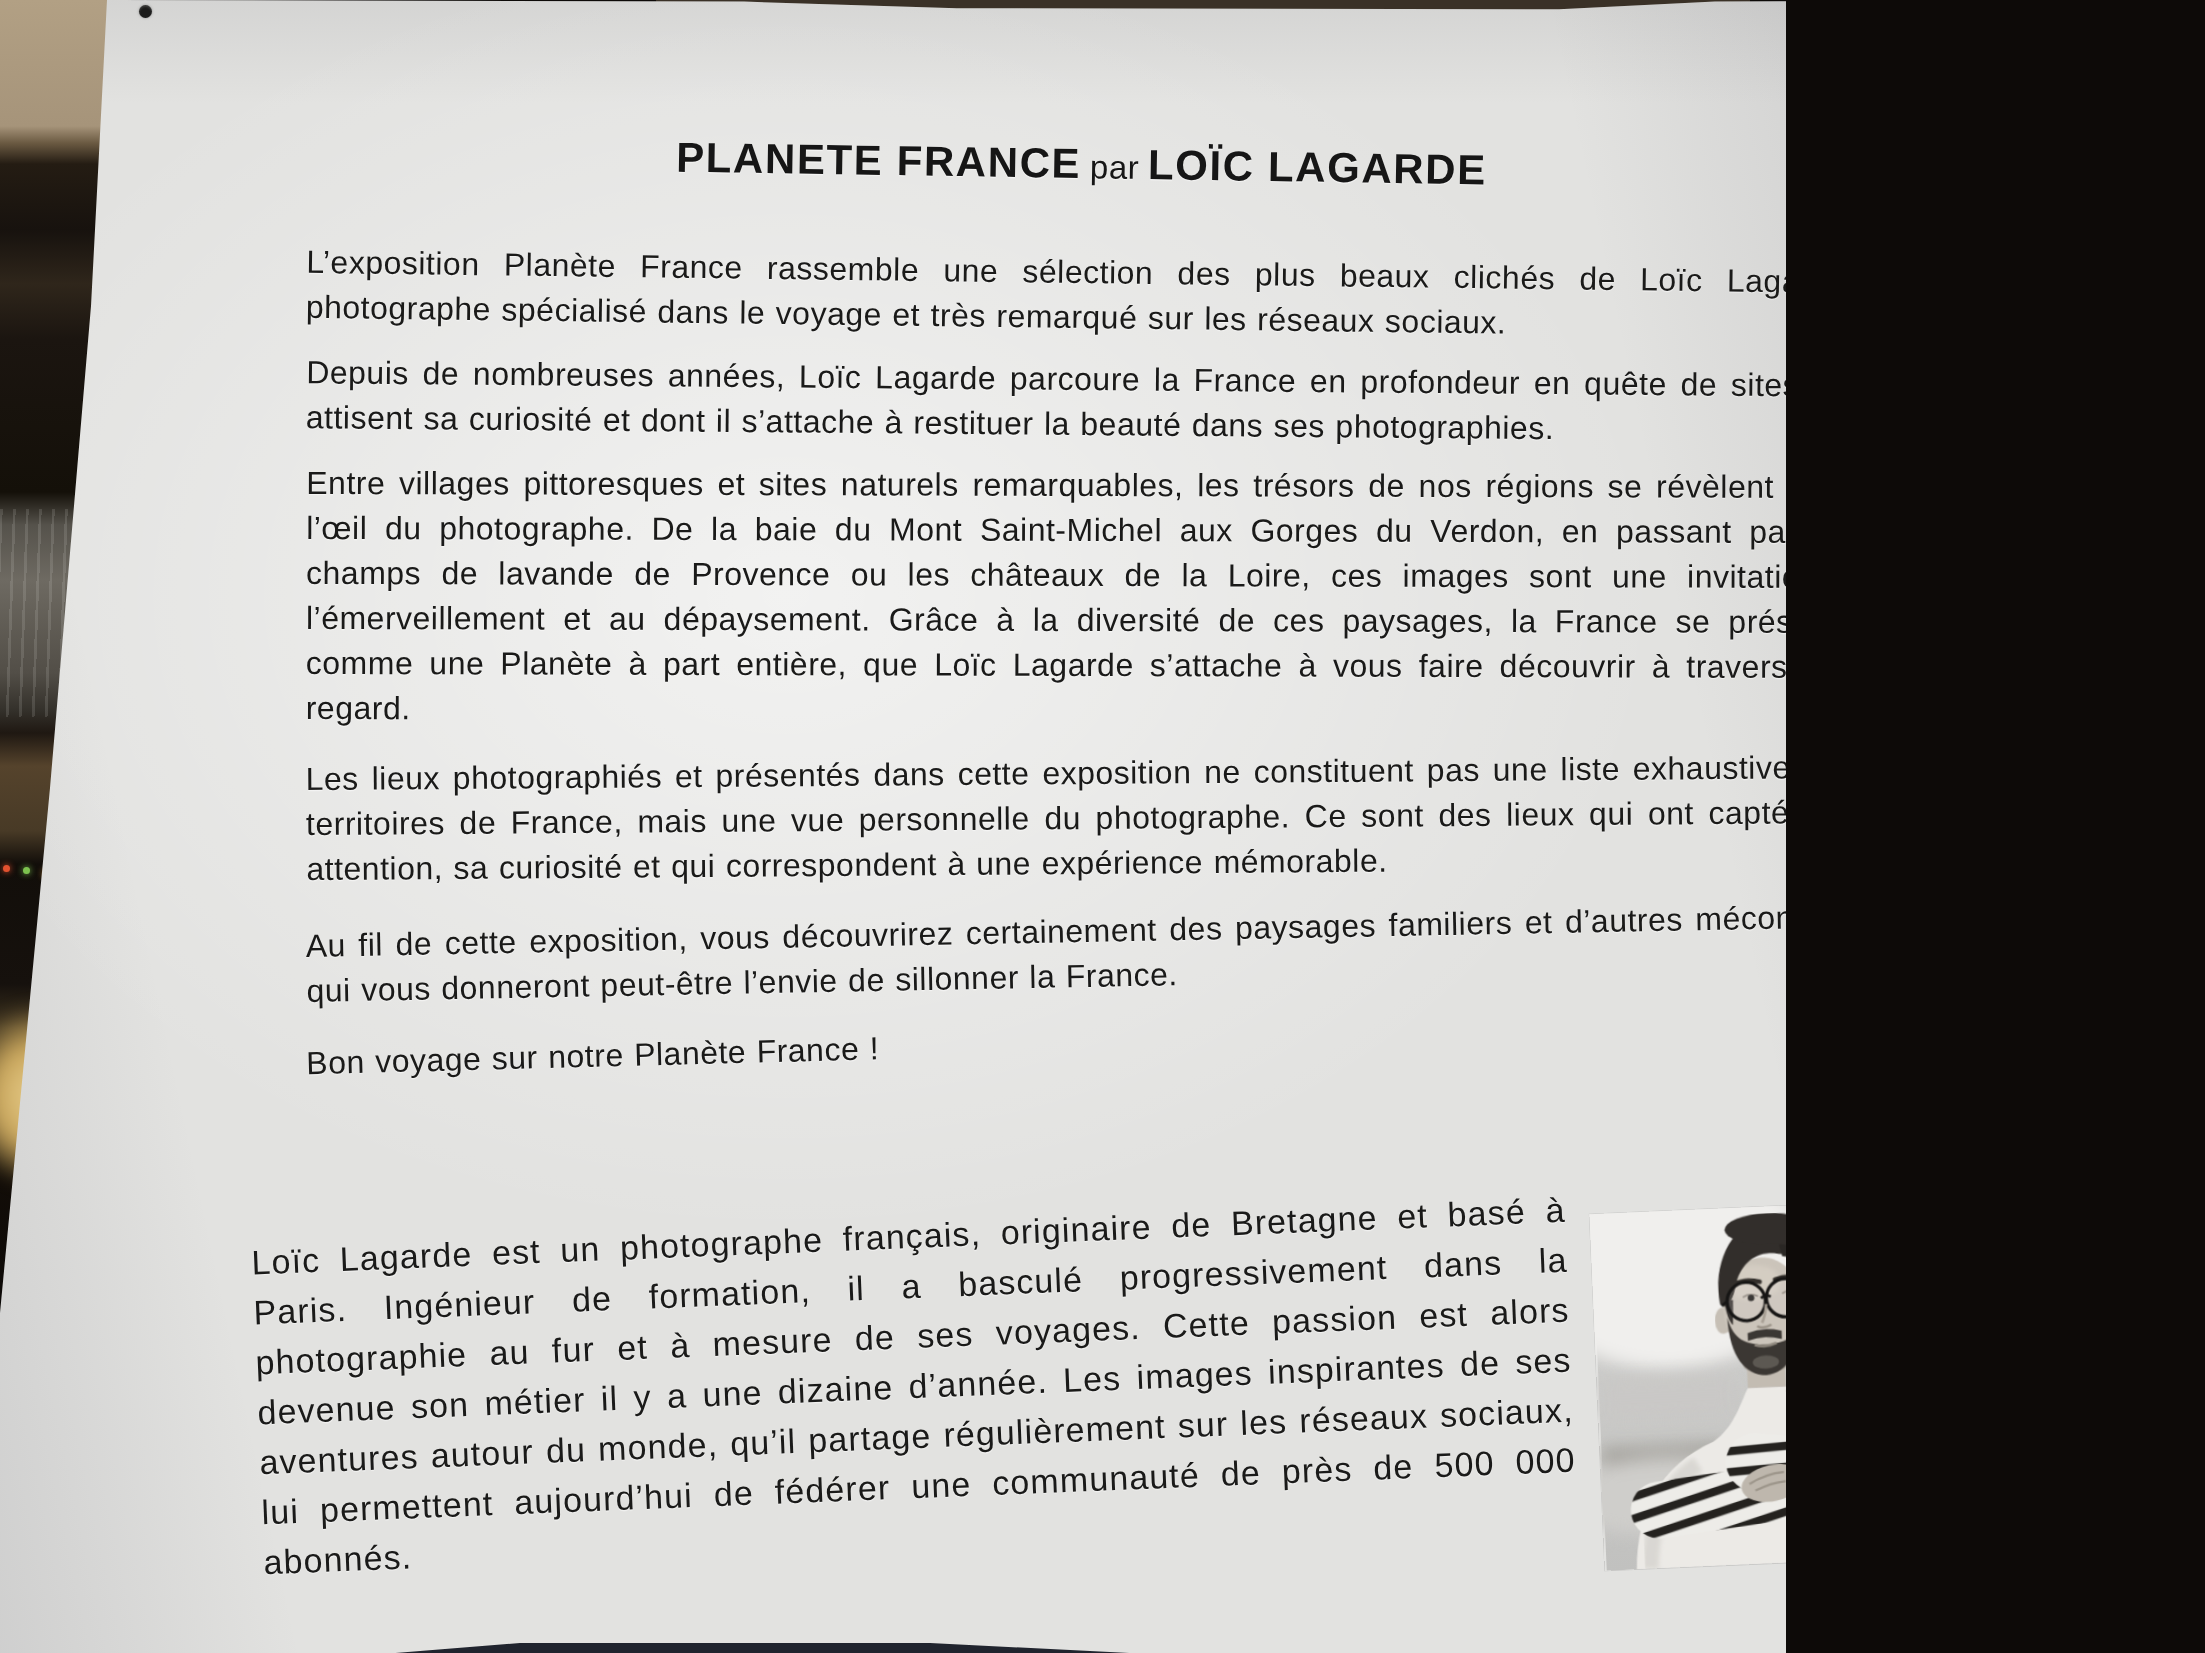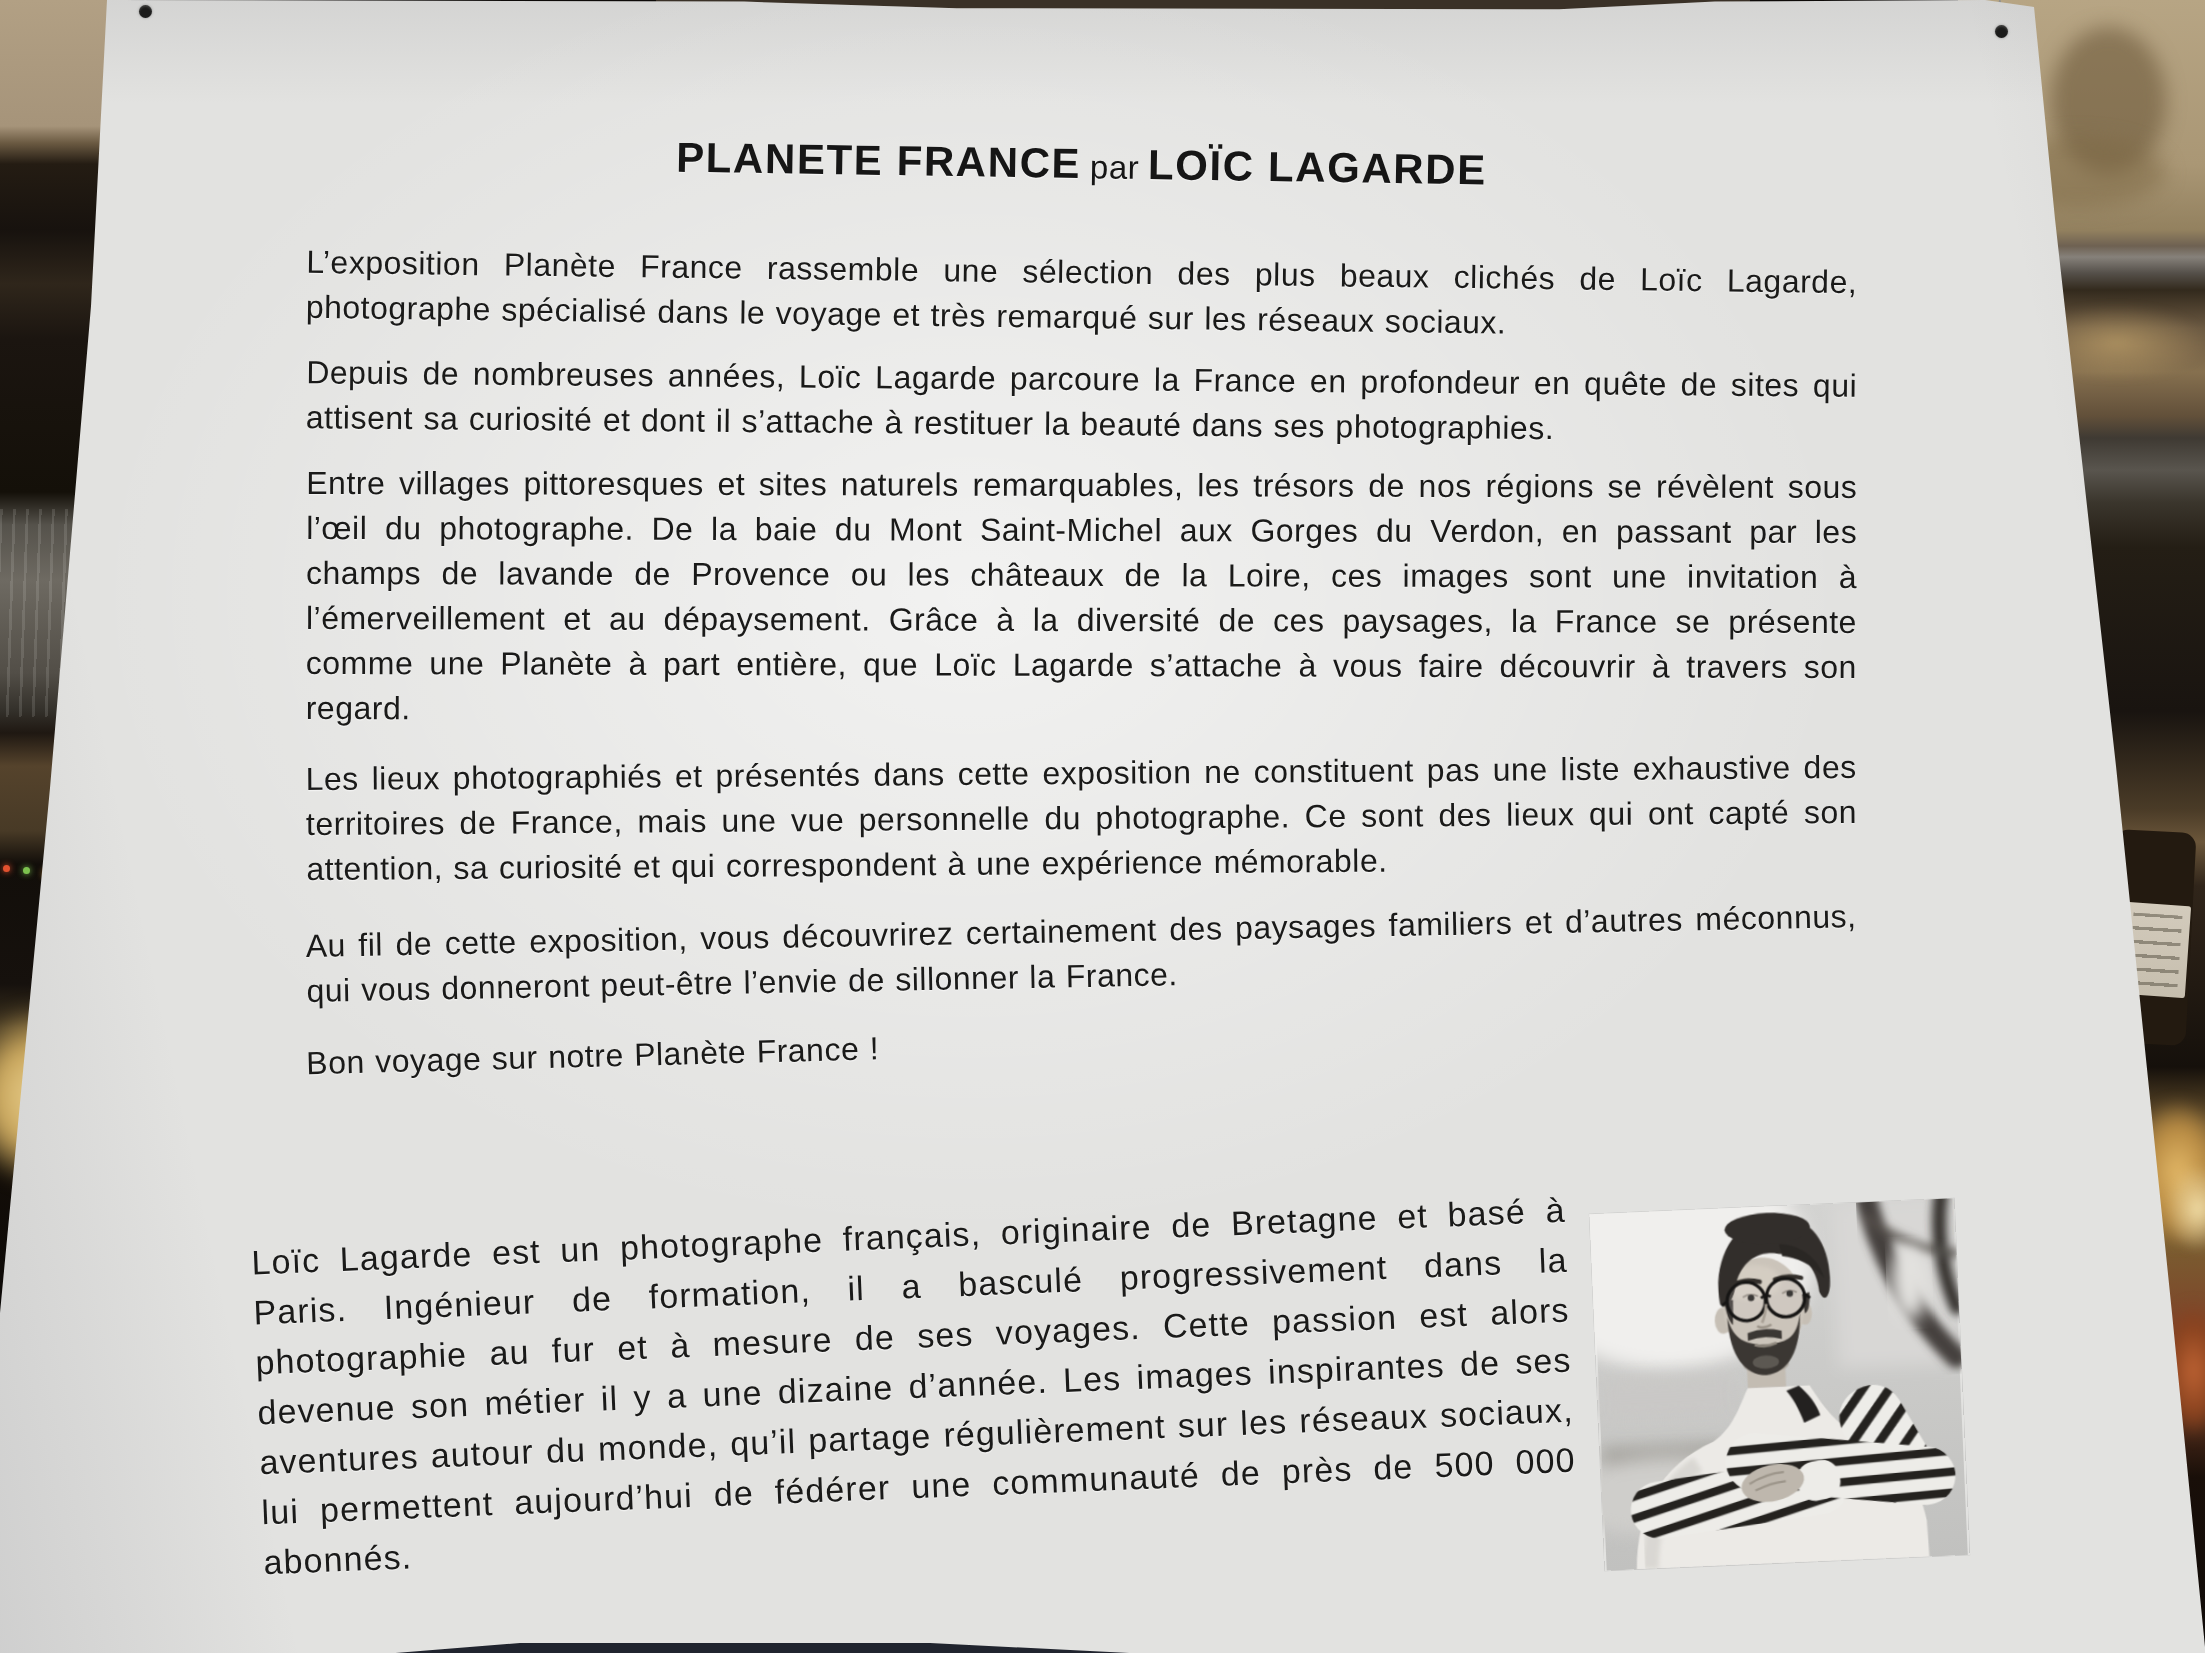--- a/index.html
+++ b/index.html
@@ -1,17 +1,17 @@
 <!DOCTYPE html>
 <html style="font-size:8.8px"><head>
 <meta charset="utf-8">
 <style>
   html,body{margin:0;padding:0;width:2205px;height:1654px;overflow:hidden;background:#0d0a08;
     font-family:"Liberation Sans",sans-serif;}
-  .scene{position:relative;width:2205px;height:1654px;overflow:hidden;}
+  .scene{position:relative;width:1786px;height:1654px;overflow:hidden;}
 
   
   .backdrop{position:absolute;inset:0;}
   .bg-left{position:absolute;left:0;top:0;width:131px;height:1654px;
     background:linear-gradient(180deg,
       #b2a084 0,#a6947a 126px,#6b5a42 143px,#241c13 164px,#17120e 230px,#2f261b 284px,
       #1b1510 339px,#141009 492px,#55524b 525px,#6e6a62 580px,#524e47 673px,#33302a 711px,
       #1f1812 733px,#55432c 766px,#483a26 831px,#120e0a 864px,#16110d 984px,
       #3f3420 1028px,#120d08 1181px,#0c0907 1313px,#0a0806 1654px);}
   .bg-left-streaks{position:absolute;left:0;top:509px;width:120px;height:208px;opacity:.5;

